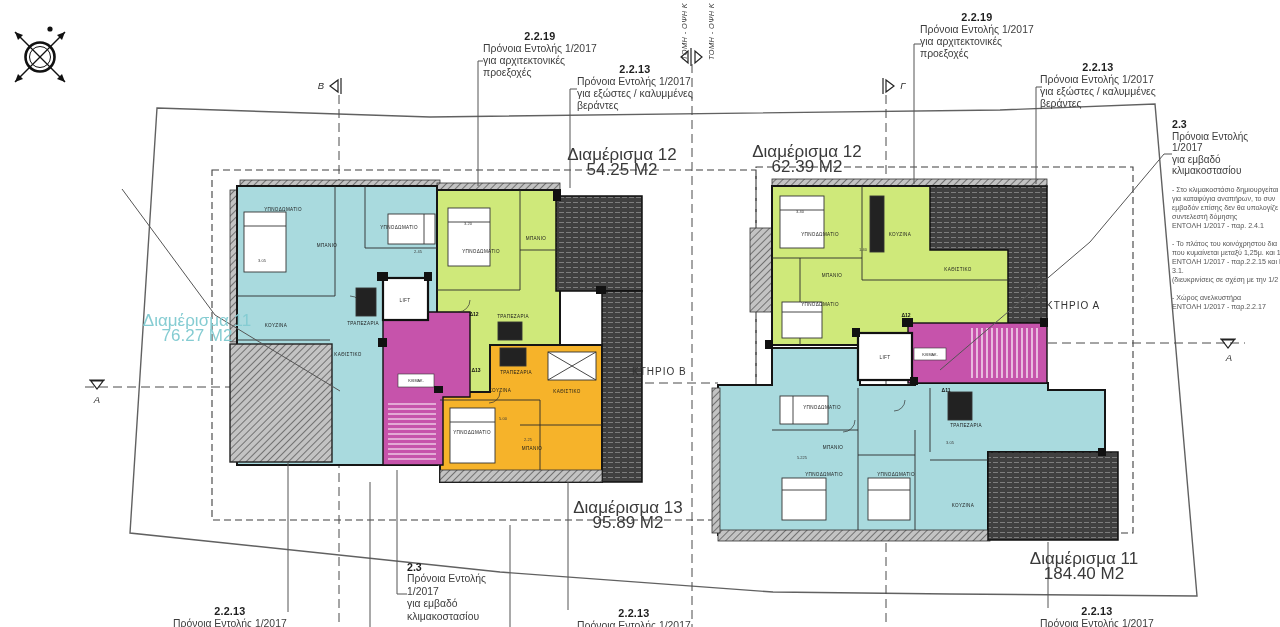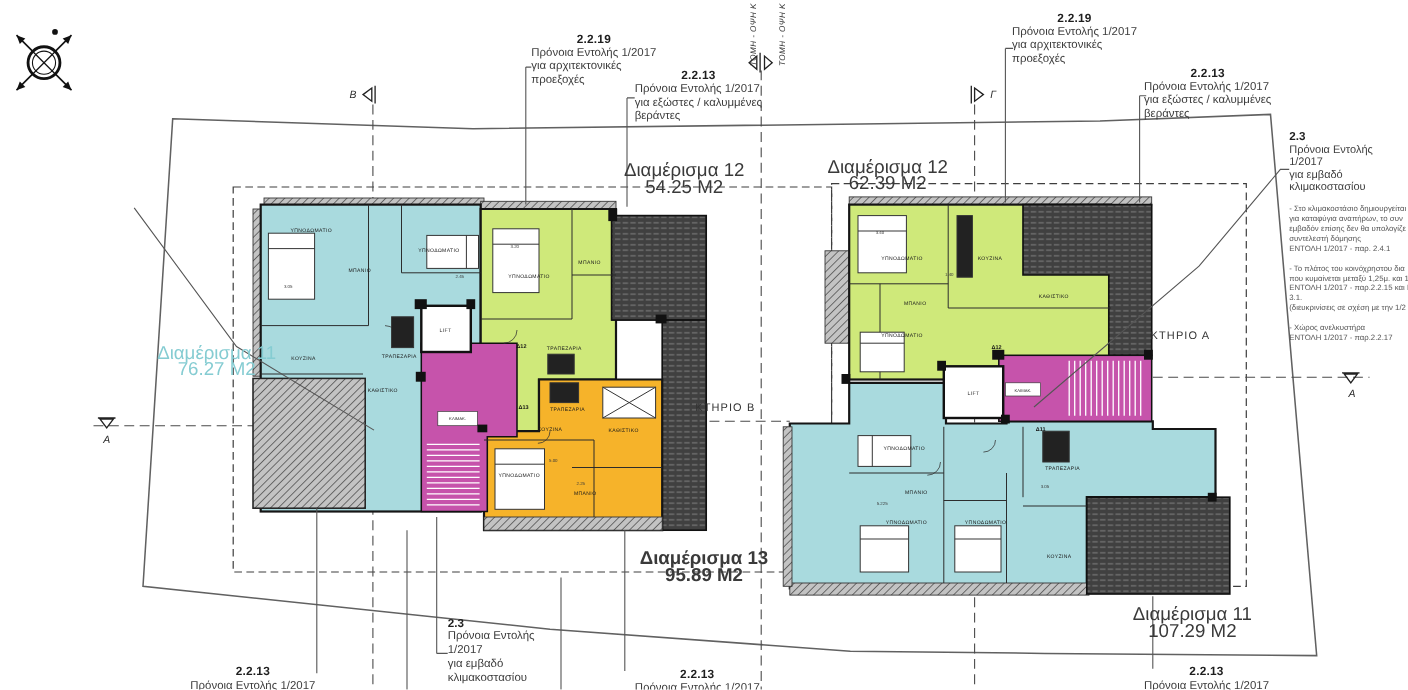--- a/index.html
+++ b/index.html
@@ -315,26 +315,26 @@
   <div>54.25 M2</div>
 </div>
 <div class="apt" style="left:747px;top:134px;width:120px;">
   <div>Διαμέρισμα 12</div>
   <div>62.39 M2</div>
 </div>
 <div class="apt cyan" style="left:137px;top:303px;width:120px;">
   <div>Διαμέρισμα 11</div>
   <div>76.27 M2</div>
 </div>
-<div class="apt" style="left:580px;top:490px;width:120px;font-weight:bold;">
+<div class="apt" style="left:568px;top:490px;width:120px;">
   <div>Διαμέρισμα 13</div>
   <div>95.89 M2</div>
 </div>
 <div class="apt" style="left:1024px;top:541px;width:120px;">
   <div>Διαμέρισμα 11</div>
-  <div>107.29 M2</div>
+  <div>184.40 M2</div>
 </div>
 
 
 <div class="bldg" style="left:632px;top:334px;margin-top:32px;">ΚΤΗΡΙΟ Β</div>
 <div class="bldg" style="left:1046px;top:300px;">ΚΤΗΡΙΟ Α</div>
 
 </div>
 
 </body></html>

